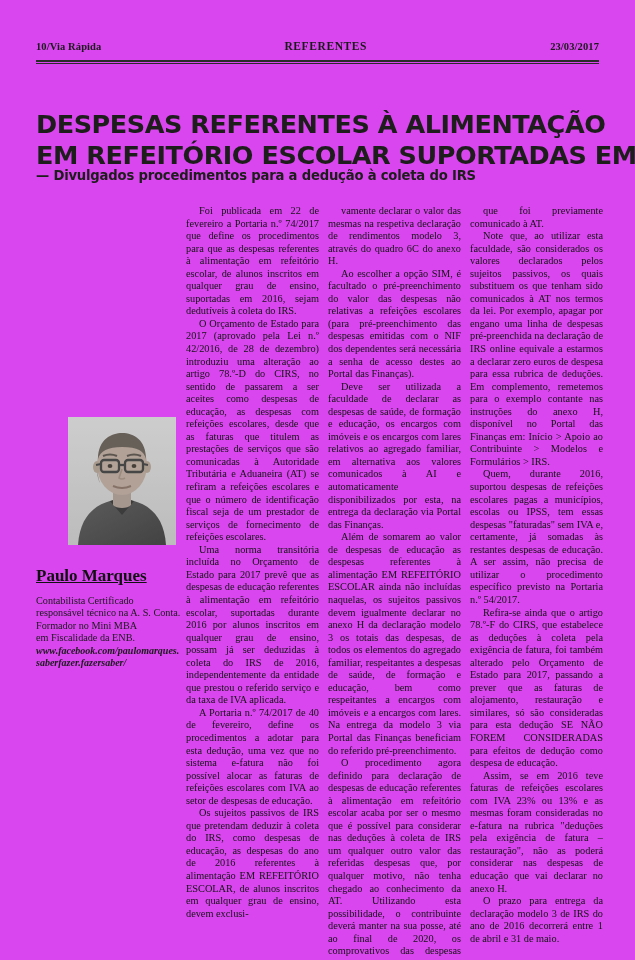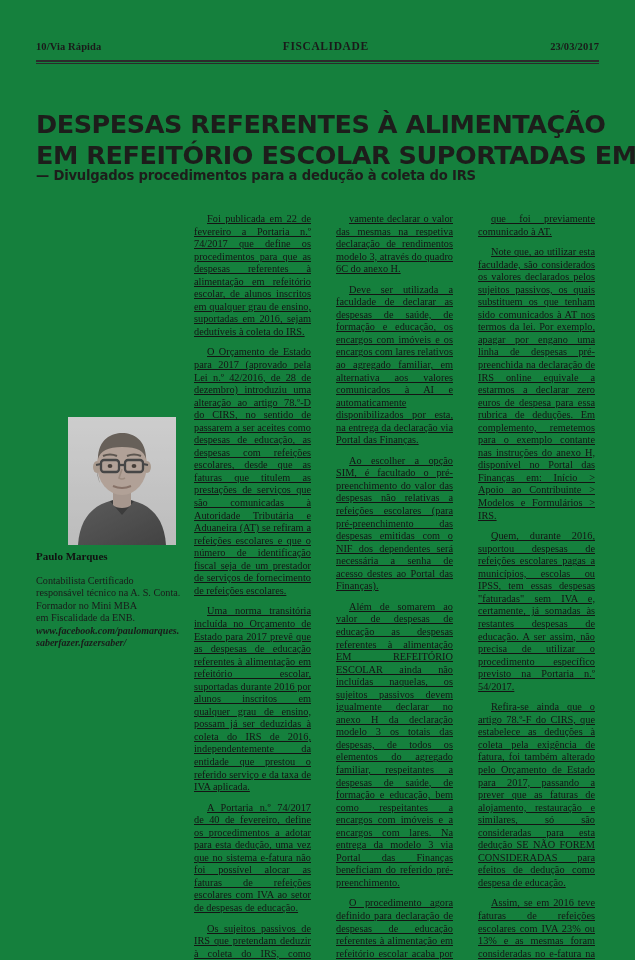--- a/index.html
+++ b/index.html
@@ -14,21 +14,21 @@
     font-family: "Liberation Serif", serif;
     color: #1a1a1a;
     overflow: hidden;
   }
 
   .page {
     position: absolute;
     left: 0; top: 0;
     width: 635px;
     height: 960px;
-    background: #15803d;
+    background: #d946ef;
   }
 
   
   .masthead {
     position: absolute;
     left: 36px;
     top: 40px;
     width: 563px;
     height: 22px;
   }
@@ -101,26 +101,27 @@
     position: relative;
     margin: 212px 0 0 32px;
     width: 108px;
     height: 128px;
     overflow: hidden;
     background: #dcdcdc;
   }
   .author-photo svg { display: block; }
 
   .author-name {
-    margin-top: 4px;
-    font-family: "Liberation Serif", serif;
-    font-weight: bold;
-    font-size: 11px;
+    margin-top: 24px;
+    font-family: "Liberation Serif", serif;
+    font-weight: bold;
+    font-size: 17px;
     line-height: 14px;
     color: #111;
+    text-decoration: underline;
   }
   .author-lines {
     margin-top: 12px;
     font-family: "Liberation Serif", serif;
     font-size: 10.2px;
     line-height: 12.4px;
     color: #1a1a1a;
   }
   .author-lines div { white-space: nowrap; }
   .author-link {
@@ -142,35 +143,34 @@
     text-align: justify;
     text-justify: inter-word;
     color: #141414;
     hyphens: manual;
   }
   #col-1 { left: 186px; }
   #col-2 { left: 328px; }
   #col-3 { left: 470px; }
 
   .col p {
-    margin: 8px;
+    margin: 0;
     text-indent: 13px;
-    text-decoration: underline;
   }
   .col p + p { margin-top: 0; }
 </style>
 </head>
 <body>
 
 <div class="page">
 
   <div class="masthead">
     <div class="masthead-row">
       <span class="mast-left">10/Via Rápida</span>
-      <span class="mast-center">FISCALIDADE</span>
+      <span class="mast-center">REFERENTES</span>
       <span class="mast-right">23/03/2017</span>
     </div>
     <div class="mast-rule"></div>
   </div>
 
   <h1 class="headline">
     <span class="headline-line">DESPESAS REFERENTES À ALIMENTAÇÃO</span>
     <span class="headline-line">EM REFEITÓRIO ESCOLAR SUPORTADAS EM 2016</span>
   </h1>
   <div class="subhead">— Divulgados procedimentos para a dedução à coleta do IRS</div>
@@ -239,22 +239,22 @@
   <div class="col" id="col-1">
     <p>Foi publicada em 22 de fevereiro a Portaria n.º 74/2017 que define os procedimentos para que as despesas referentes à alimentação em refeitório escolar, de alunos inscritos em qualquer grau de ensino, suportadas em 2016, sejam dedutíveis à coleta do IRS.</p>
     <p>O Orçamento de Estado para 2017 (aprovado pela Lei n.º 42/2016, de 28 de dezembro) introduziu uma alteração ao artigo 78.º-D do CIRS, no sentido de passarem a ser aceites como despesas de educação, as despesas com refeições escolares, desde que as faturas que titulem as prestações de serviços que são comunicadas à Autoridade Tributária e Aduaneira (AT) se refiram a refeições escolares e que o número de identificação fiscal seja de um prestador de serviços de fornecimento de refeições escolares.</p>
     <p>Uma norma transitória incluída no Orçamento de Estado para 2017 prevê que as despesas de educação referentes à alimentação em refeitório escolar, suportadas durante 2016 por alunos inscritos em qualquer grau de ensino, possam já ser deduzidas à coleta do IRS de 2016, independentemente da entidade que prestou o referido serviço e da taxa de IVA aplicada.</p>
     <p>A Portaria n.º 74/2017 de 40 de fevereiro, define os procedimentos a adotar para esta dedução, uma vez que no sistema e-fatura não foi possível alocar as faturas de refeições escolares com IVA ao setor de despesas de educação.</p>
     <p>Os sujeitos passivos de IRS que pretendam deduzir à coleta do IRS, como despesas de educação, as despesas do ano de 2016 referentes à alimentação EM REFEITÓRIO ESCOLAR, de alunos inscritos em qualquer grau de ensino, devem exclusi-</p>
   </div>
 
   <div class="col" id="col-2">
     <p>vamente declarar o valor das mesmas na respetiva declaração de rendimentos modelo 3, através do quadro 6C do anexo H.</p>
+    <p>Ao escolher a opção SIM, é facultado o pré-preenchimento do valor das despesas não relativas a refeições escolares (para pré-preenchimento das despesas emitidas com o NIF dos dependentes será necessária a senha de acesso destes ao Portal das Finanças).</p>
     <p>Deve ser utilizada a faculdade de declarar as despesas de saúde, de formação e educação, os encargos com imóveis e os encargos com lares relativos ao agregado familiar, em alternativa aos valores comunicados à AI e automaticamente disponibilizados por esta, na entrega da declaração via Portal das Finanças.</p>
-    <p>Ao escolher a opção SIM, é facultado o pré-preenchimento do valor das despesas não relativas a refeições escolares (para pré-preenchimento das despesas emitidas com o NIF dos dependentes será necessária a senha de acesso destes ao Portal das Finanças).</p>
     <p>Além de somarem ao valor de despesas de educação as despesas referentes à alimentação EM REFEITÓRIO ESCOLAR ainda não incluídas naquelas, os sujeitos passivos devem igualmente declarar no anexo H da declaração modelo 3 os totais das despesas, de todos os elementos do agregado familiar, respeitantes a despesas de saúde, de formação e educação, bem como respeitantes a encargos com imóveis e a encargos com lares. Na entrega da modelo 3 via Portal das Finanças beneficiam do referido pré-preenchimento.</p>
     <p>O procedimento agora definido para declaração de despesas de educação referentes à alimentação em refeitório escolar acaba por ser o mesmo que é possível para considerar nas deduções à coleta de IRS um qualquer outro valor das referidas despesas que, por qualquer motivo, não tenha chegado ao conhecimento da AT. Utilizando esta possibilidade, o contribuinte deverá manter na sua posse, até ao final de 2020, os comprovativos das despesas que excedam o valor</p>
   </div>
 
   <div class="col" id="col-3">
     <p>que foi previamente comunicado à AT.</p>
     <p>Note que, ao utilizar esta faculdade, são considerados os valores declarados pelos sujeitos passivos, os quais substituem os que tenham sido comunicados à AT nos termos da lei. Por exemplo, apagar por engano uma linha de despesas pré-preenchida na declaração de IRS online equivale a estarmos a declarar zero euros de despesa para essa rubrica de deduções. Em complemento, remetemos para o exemplo contante nas instruções do anexo H, disponível no Portal das Finanças em: Início &gt; Apoio ao Contribuinte &gt; Modelos e Formulários &gt; IRS.</p>
     <p>Quem, durante 2016, suportou despesas de refeições escolares pagas a municípios, escolas ou IPSS, tem essas despesas "faturadas" sem IVA e, certamente, já somadas às restantes despesas de educação. A ser assim, não precisa de utilizar o procedimento específico previsto na Portaria n.º 54/2017.</p>
     <p>Refira-se ainda que o artigo 78.º-F do CIRS, que estabelece as deduções à coleta pela exigência de fatura, foi também alterado pelo Orçamento de Estado para 2017, passando a prever que as faturas de alojamento, restauração e similares, só são consideradas para esta dedução SE NÃO FOREM CONSIDERADAS para efeitos de dedução como despesa de educação.</p>
     <p>Assim, se em 2016 teve faturas de refeições escolares com IVA 23% ou 13% e as mesmas foram consideradas no e-fatura na rubrica "deduções pela exigência de fatura – restauração", não as poderá considerar nas despesas de educação que vai declarar no anexo H.</p>

